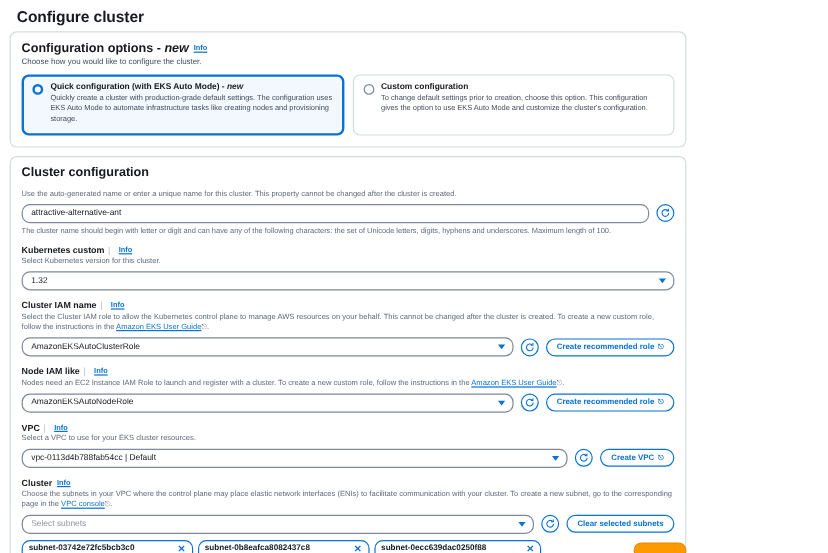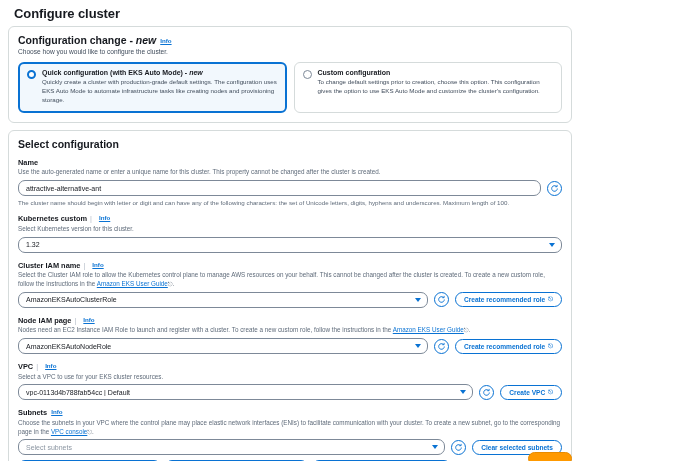--- a/index.html
+++ b/index.html
@@ -104,21 +104,21 @@
 </style>
 </head>
 <body>
 
 <div class="page">
 
   <div class="page-title">Configure cluster</div>
 
   <div class="card">
     <div class="card-title">
-      <span>Configuration change - </span><span class="new-tag">new</span><span class="info-link">Info</span>
+      <span>Configuration options - </span><span class="new-tag">new</span><span class="info-link">Info</span>
     </div>
     <div class="card-sub">Choose how you would like to configure the cluster.</div>
 
     <div class="tiles">
       <div class="tile selected">
         <div class="radio on"></div>
         <div class="tile-body">
           <div class="tile-title">
             <span>Quick configuration (with EKS Auto Mode) - </span><span class="ital">new</span>
           </div>
@@ -129,24 +129,23 @@
         <div class="radio"></div>
         <div class="tile-body">
           <div class="tile-title">Custom configuration</div>
           <div class="tile-desc">To change default settings prior to creation, choose this option. This configuration gives the option to use EKS Auto Mode and customize the cluster's configuration.</div>
         </div>
       </div>
     </div>
   </div>
 
   <div class="card">
-    <div class="card-title">Select configuration</div>
-
-    <div class="field">
-      <div class="field-label">Name</div>
+    <div class="card-title">Cluster configuration</div>
+
+    <div class="field">
       <div class="field-desc">Use the auto-generated name or enter a unique name for this cluster. This property cannot be changed after the cluster is created.</div>
       <div class="row">
         <div class="input">
           <span>attractive-alternative-ant</span>
         </div>
         <div class="icon-btn">
           <svg width="9" height="9" viewBox="0 0 16 16">
             <path d="M13 8a5 5 0 1 1-1.6-3.7" fill="none" stroke="#0972d3" stroke-width="1.6"></path>
             <path d="M12.6 1.6v3.2H9.4" fill="none" stroke="#0972d3" stroke-width="1.6"></path>
           </svg>
@@ -188,21 +187,21 @@
         </div>
         <div class="btn">
           <span>Create recommended role</span>
           <span class="ext">⎋</span>
         </div>
       </div>
     </div>
 
     <div class="field">
       <div class="field-label">
-        <span>Node IAM page</span><span class="label-sep">|</span><span class="info-link">Info</span>
+        <span>Node IAM like</span><span class="label-sep">|</span><span class="info-link">Info</span>
       </div>
       <div class="field-desc">
         <span>Nodes need an EC2 Instance IAM Role to launch and register with a cluster. To create a new custom role, follow the instructions in the </span><a class="txt-link">Amazon EKS User Guide</a><span class="ext">⎋</span><span>.</span>
       </div>
       <div class="row">
         <div class="select">
           <span class="val">AmazonEKSAutoNodeRole</span>
           <span class="caret"></span>
         </div>
         <div class="icon-btn">
@@ -236,21 +235,21 @@
         </div>
         <div class="btn">
           <span>Create VPC</span>
           <span class="ext">⎋</span>
         </div>
       </div>
     </div>
 
     <div class="field">
       <div class="field-label">
-        <span>Subnets</span><span class="info-link">Info</span>
+        <span>Cluster</span><span class="info-link">Info</span>
       </div>
       <div class="field-desc">
         <span>Choose the subnets in your VPC where the control plane may place elastic network interfaces (ENIs) to facilitate communication with your cluster. To create a new subnet, go to the corresponding page in the </span><a class="txt-link">VPC console</a><span class="ext">⎋</span><span>.</span>
       </div>
       <div class="row">
         <div class="select">
           <span class="val placeholder">Select subnets</span>
           <span class="caret"></span>
         </div>
         <div class="icon-btn">

